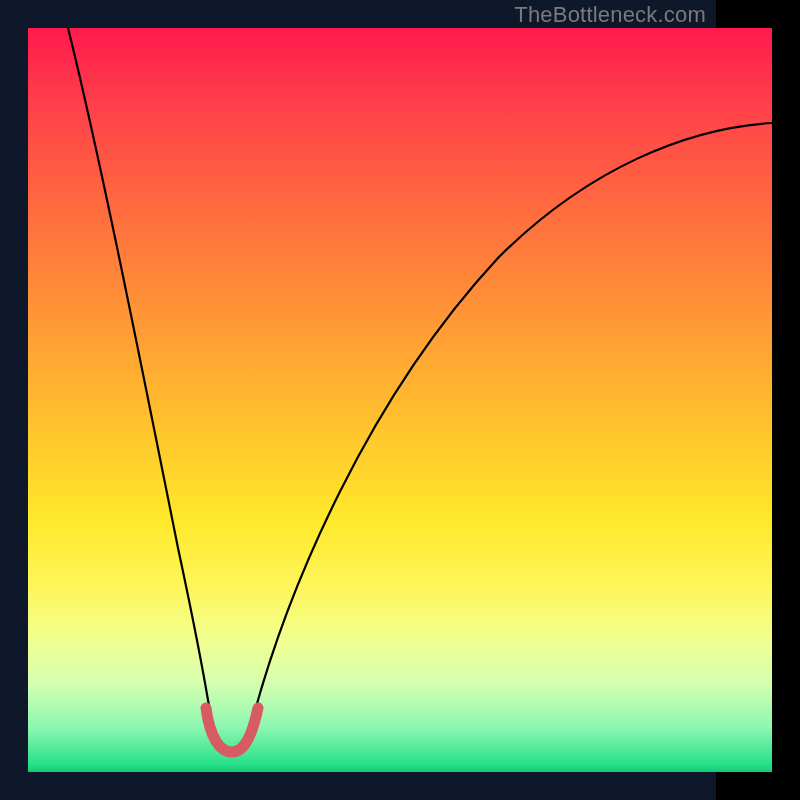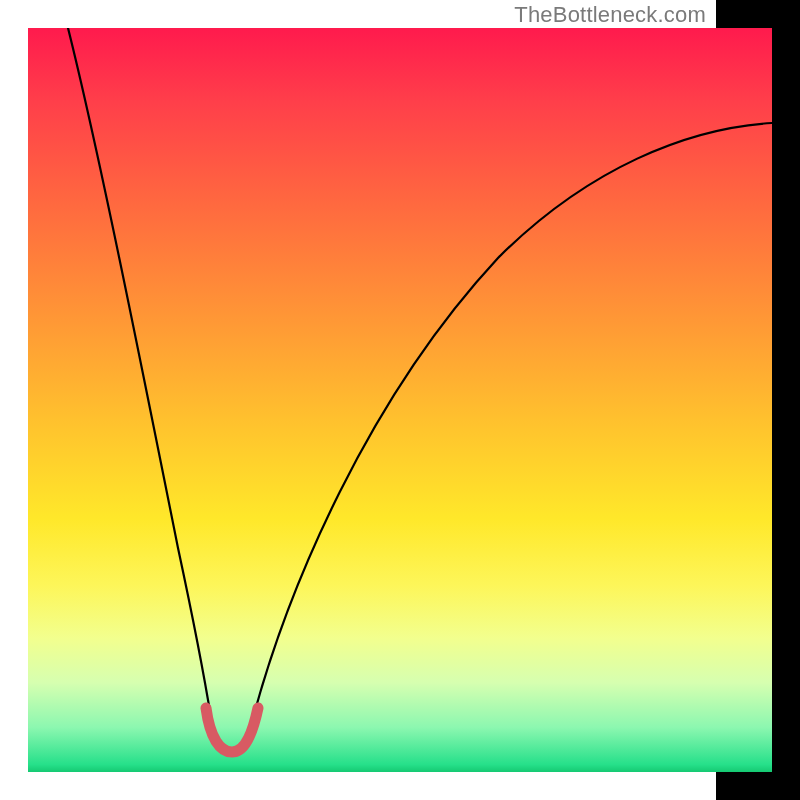--- a/index.html
+++ b/index.html
@@ -10,21 +10,21 @@
     background: #000;
     overflow: hidden;
     font-family: Arial, Helvetica, sans-serif;
   }
   .frame {
     position: absolute;
     top: 0;
     left: 0;
     width: 716px;
     height: 800px;
-    background: #ffffff;
+    background: #0f172a;
     text-align: center;
   }
   .plot {
     position: absolute;
     top: 28px;
     left: 28px;
     width: 744px;
     height: 744px;
     
     background: linear-gradient(to bottom,

